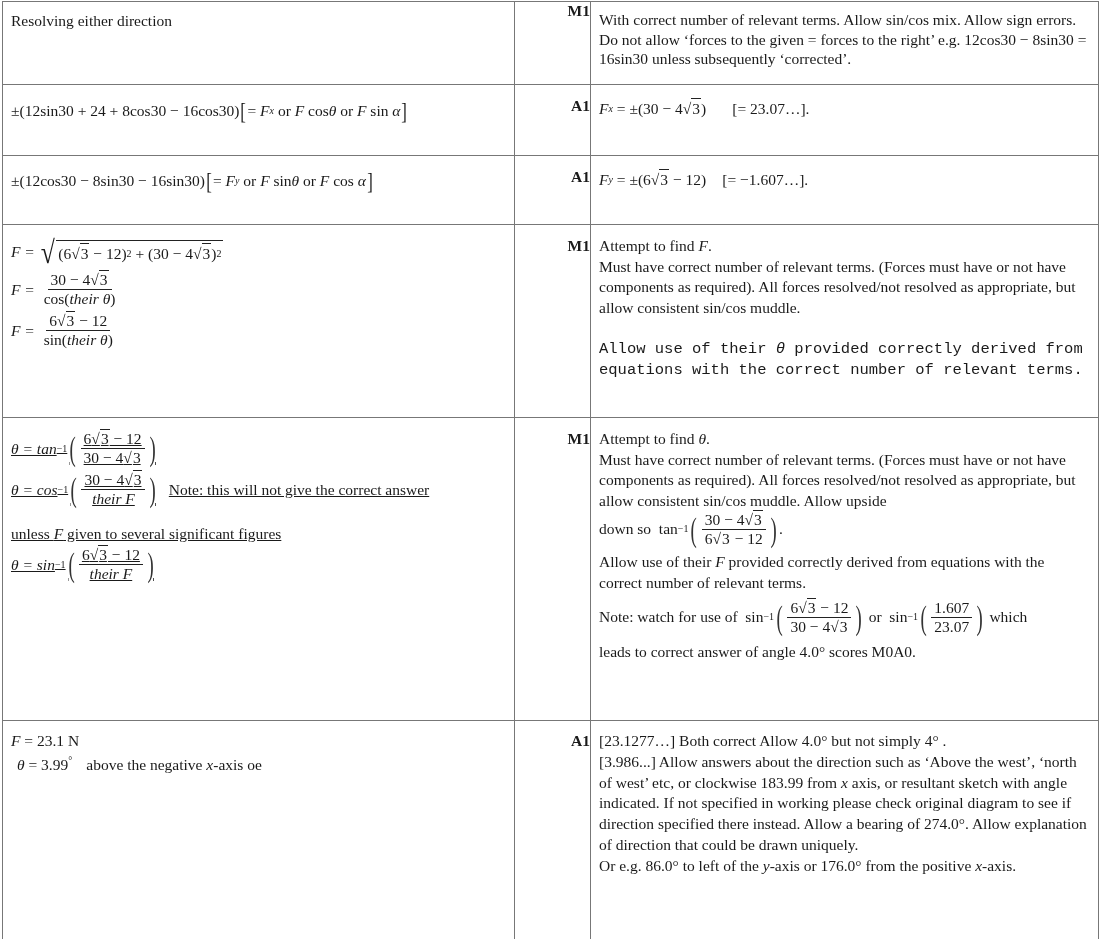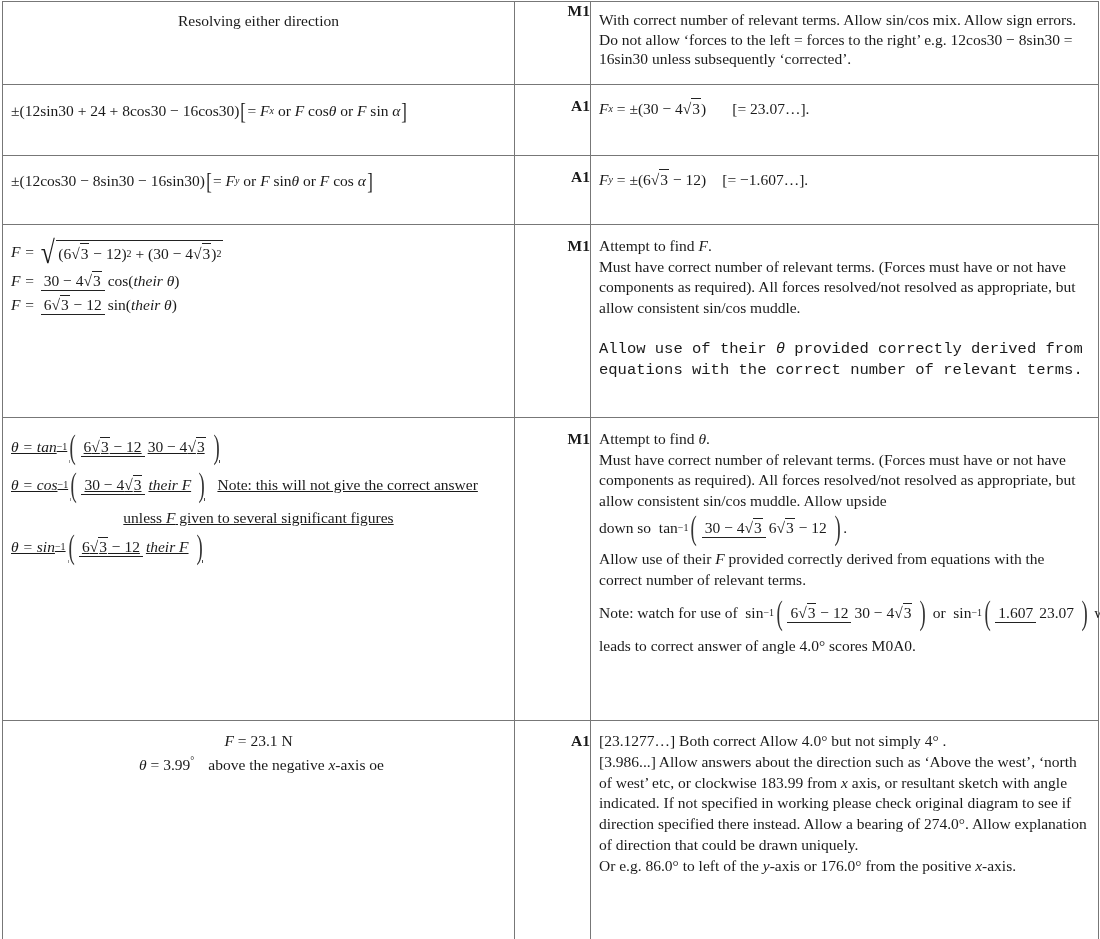--- a/index.html
+++ b/index.html
@@ -11,28 +11,28 @@
   table.ms {
     position: absolute; left: 2px; top: 1px;
     width: 1096px; border-collapse: collapse; table-layout: fixed;
   }
   table.ms td {
     border: 1.5px solid #777; vertical-align: top; padding: 0;
   }
   col.c1 { width: 512px; }
   col.c2 { width: 76px; }
   col.c3 { width: 508px; }
-  .work { padding: 9px 8px 6px 8px; line-height: 20px; text-align: center; }
+  .work { padding: 9px 8px 6px 8px; line-height: 20px; }
   .mark { text-align: right; font-weight: bold; padding: 9px 6px 0 0; font-size: 15.5px; }
   .guid { padding: 9px 7px 6px 8px; line-height: 20.5px; font-size: 15.5px; }
   i, .it { font-style: italic; }
   .sub { font-size: 10px; vertical-align: -4px; font-style: italic; }
   .sup { font-size: 10px; vertical-align: 6px; }
   .mline { white-space: nowrap; display: flex; align-items: center; }
-  .frac { display: inline-flex; flex-direction: row; align-items: center; vertical-align: middle; margin: 0 2px; line-height: 18px; }
+  .frac { display: inline-flex; flex-direction: column; align-items: center; vertical-align: middle; margin: 0 2px; line-height: 18px; }
   .frac .num { border-bottom: 1px solid #222; padding: 0 3px; }
   .frac .den { padding: 0 3px; }
   .big-paren { font-size: 34px; font-weight: 100; line-height: 34px; transform: scaleX(0.55); display: inline-block; color: #333; }
   .med-paren { font-size: 24px; line-height: 22px; transform: scaleX(0.7); display: inline-block; }
   .rad { border-top: 1px solid #222; padding: 0 1px; margin-left: 0px; }
   .bigrad { display: inline-flex; align-items: center; }
   .bigrad .radsign { font-size: 32px; line-height: 30px; transform: scaleX(0.8); display: inline-block; }
   .bigrad .radbody { border-top: 1px solid #222; padding: 2px 2px 0 2px; display: inline-flex; align-items: center; }
   .gap { display: inline-block; width: 26px; }
   .row1 td { height: 82px; }
@@ -53,21 +53,21 @@
       <col class="c3">
     </colgroup>
 
   <tbody>
       <tr class="row1">
     <td>
           <div class="work">Resolving either direction</div>
         </td>
     <td class="mark">M1</td>
     <td>
-          <div class="guid" style="padding-top:8px;line-height:19.5px;">With correct number of relevant terms. Allow sin/cos mix. Allow sign errors. Do not allow ‘forces to the left = forces to the right’ e.g. 12cos30 − 8sin30 = 16sin30 unless subsequently ‘corrected’.</div>
+          <div class="guid" style="padding-top:8px;line-height:19.5px;">With correct number of relevant terms. Allow sin/cos mix. Allow sign errors. Do not allow ‘forces to the given = forces to the right’ e.g. 12cos30 − 8sin30 = 16sin30 unless subsequently ‘corrected’.</div>
         </td>
   </tr>
 
   <tr class="row2">
     <td>
       <div class="work mline" style="padding-top:15px;">
         <span>±(12sin30 + 24 + 8cos30 − 16cos30)</span>
         <span class="med-paren">[</span>
         <span>=</span>&nbsp;
         <i>F</i><span class="sub">x</span>
@@ -188,21 +188,21 @@
           <i>θ = cos</i>
               <span class="sup">−1</span>
           <span class="big-paren">(</span>
           <span class="frac">
             <span class="num"><span>30 − 4</span><span>√</span><span class="rad">3</span></span>
             <span class="den"><i>their F</i></span>
           </span>
           <span class="big-paren">)</span>
           <span style="margin-left:10px;">Note: this will not give the correct answer</span>
         </div>
-        <div style="margin-top:6px;"><span style="white-space:pre">unless </span><i>F</i><span> given to several significant figures</span></div>
+        <div style="margin-top:16px;"><span style="white-space:pre">unless </span><i>F</i><span> given to several significant figures</span></div>
         <div class="mline" style="margin-top:2px;">
           <i>θ = sin</i>
               <span class="sup">−1</span>
           <span class="big-paren">(</span>
           <span class="frac">
             <span class="num"><span>6</span><span>√</span><span class="rad">3</span><span style="white-space:pre"> − 12</span></span>
             <span class="den"><i>their F</i></span>
           </span>
           <span class="big-paren">)</span>
         </div>

